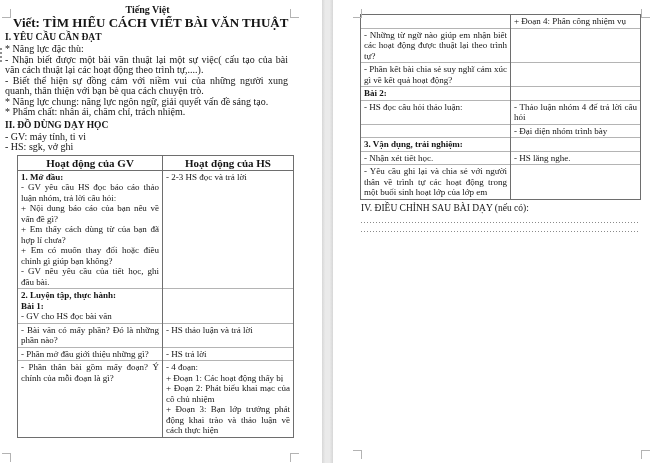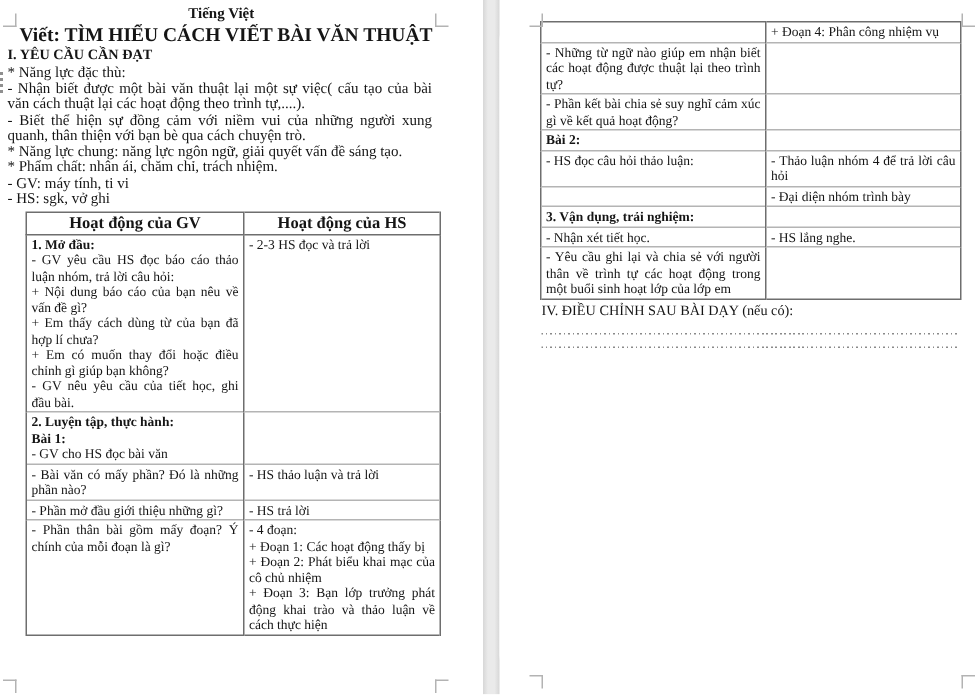--- a/index.html
+++ b/index.html
@@ -45,20 +45,21 @@
 
   <div class="page page-left">
     <p class="title">Tiếng Việt</p>
     <p class="subtitle">Viết: TÌM HIỂU CÁCH VIẾT BÀI VĂN THUẬT LẠI MỘT SỰ VIỆC</p>
     <p class="h">I. YÊU CẦU CẦN ĐẠT</p>
     <p class="body-p">* Năng lực đặc thù:</p>
     <p class="body-p">- Nhận biết được một bài văn thuật lại một sự việc( cấu tạo của bài văn cách thuật lại các hoạt động theo trình tự,....).</p>
     <p class="body-p">- Biết thể hiện sự đồng cảm với niềm vui của những người xung quanh, thân thiện với bạn bè qua cách chuyện trò.</p>
     <p class="body-p">* Năng lực chung: năng lực ngôn ngữ, giải quyết vấn đề sáng tạo.</p>
     <p class="body-p">* Phẩm chất: nhân ái, chăm chỉ, trách nhiệm.</p>
+    <p class="h">II. ĐỒ DÙNG DẠY HỌC</p>
     <p class="body-p">- GV: máy tính, ti vi</p>
     <p class="body-p">- HS: sgk, vở ghi</p>
 
     <table class="t t-left">
       <colgroup>
           <col style="width:145px">
           <col style="width:131px">
         </colgroup>
       <tbody>
           <tr class="head">

